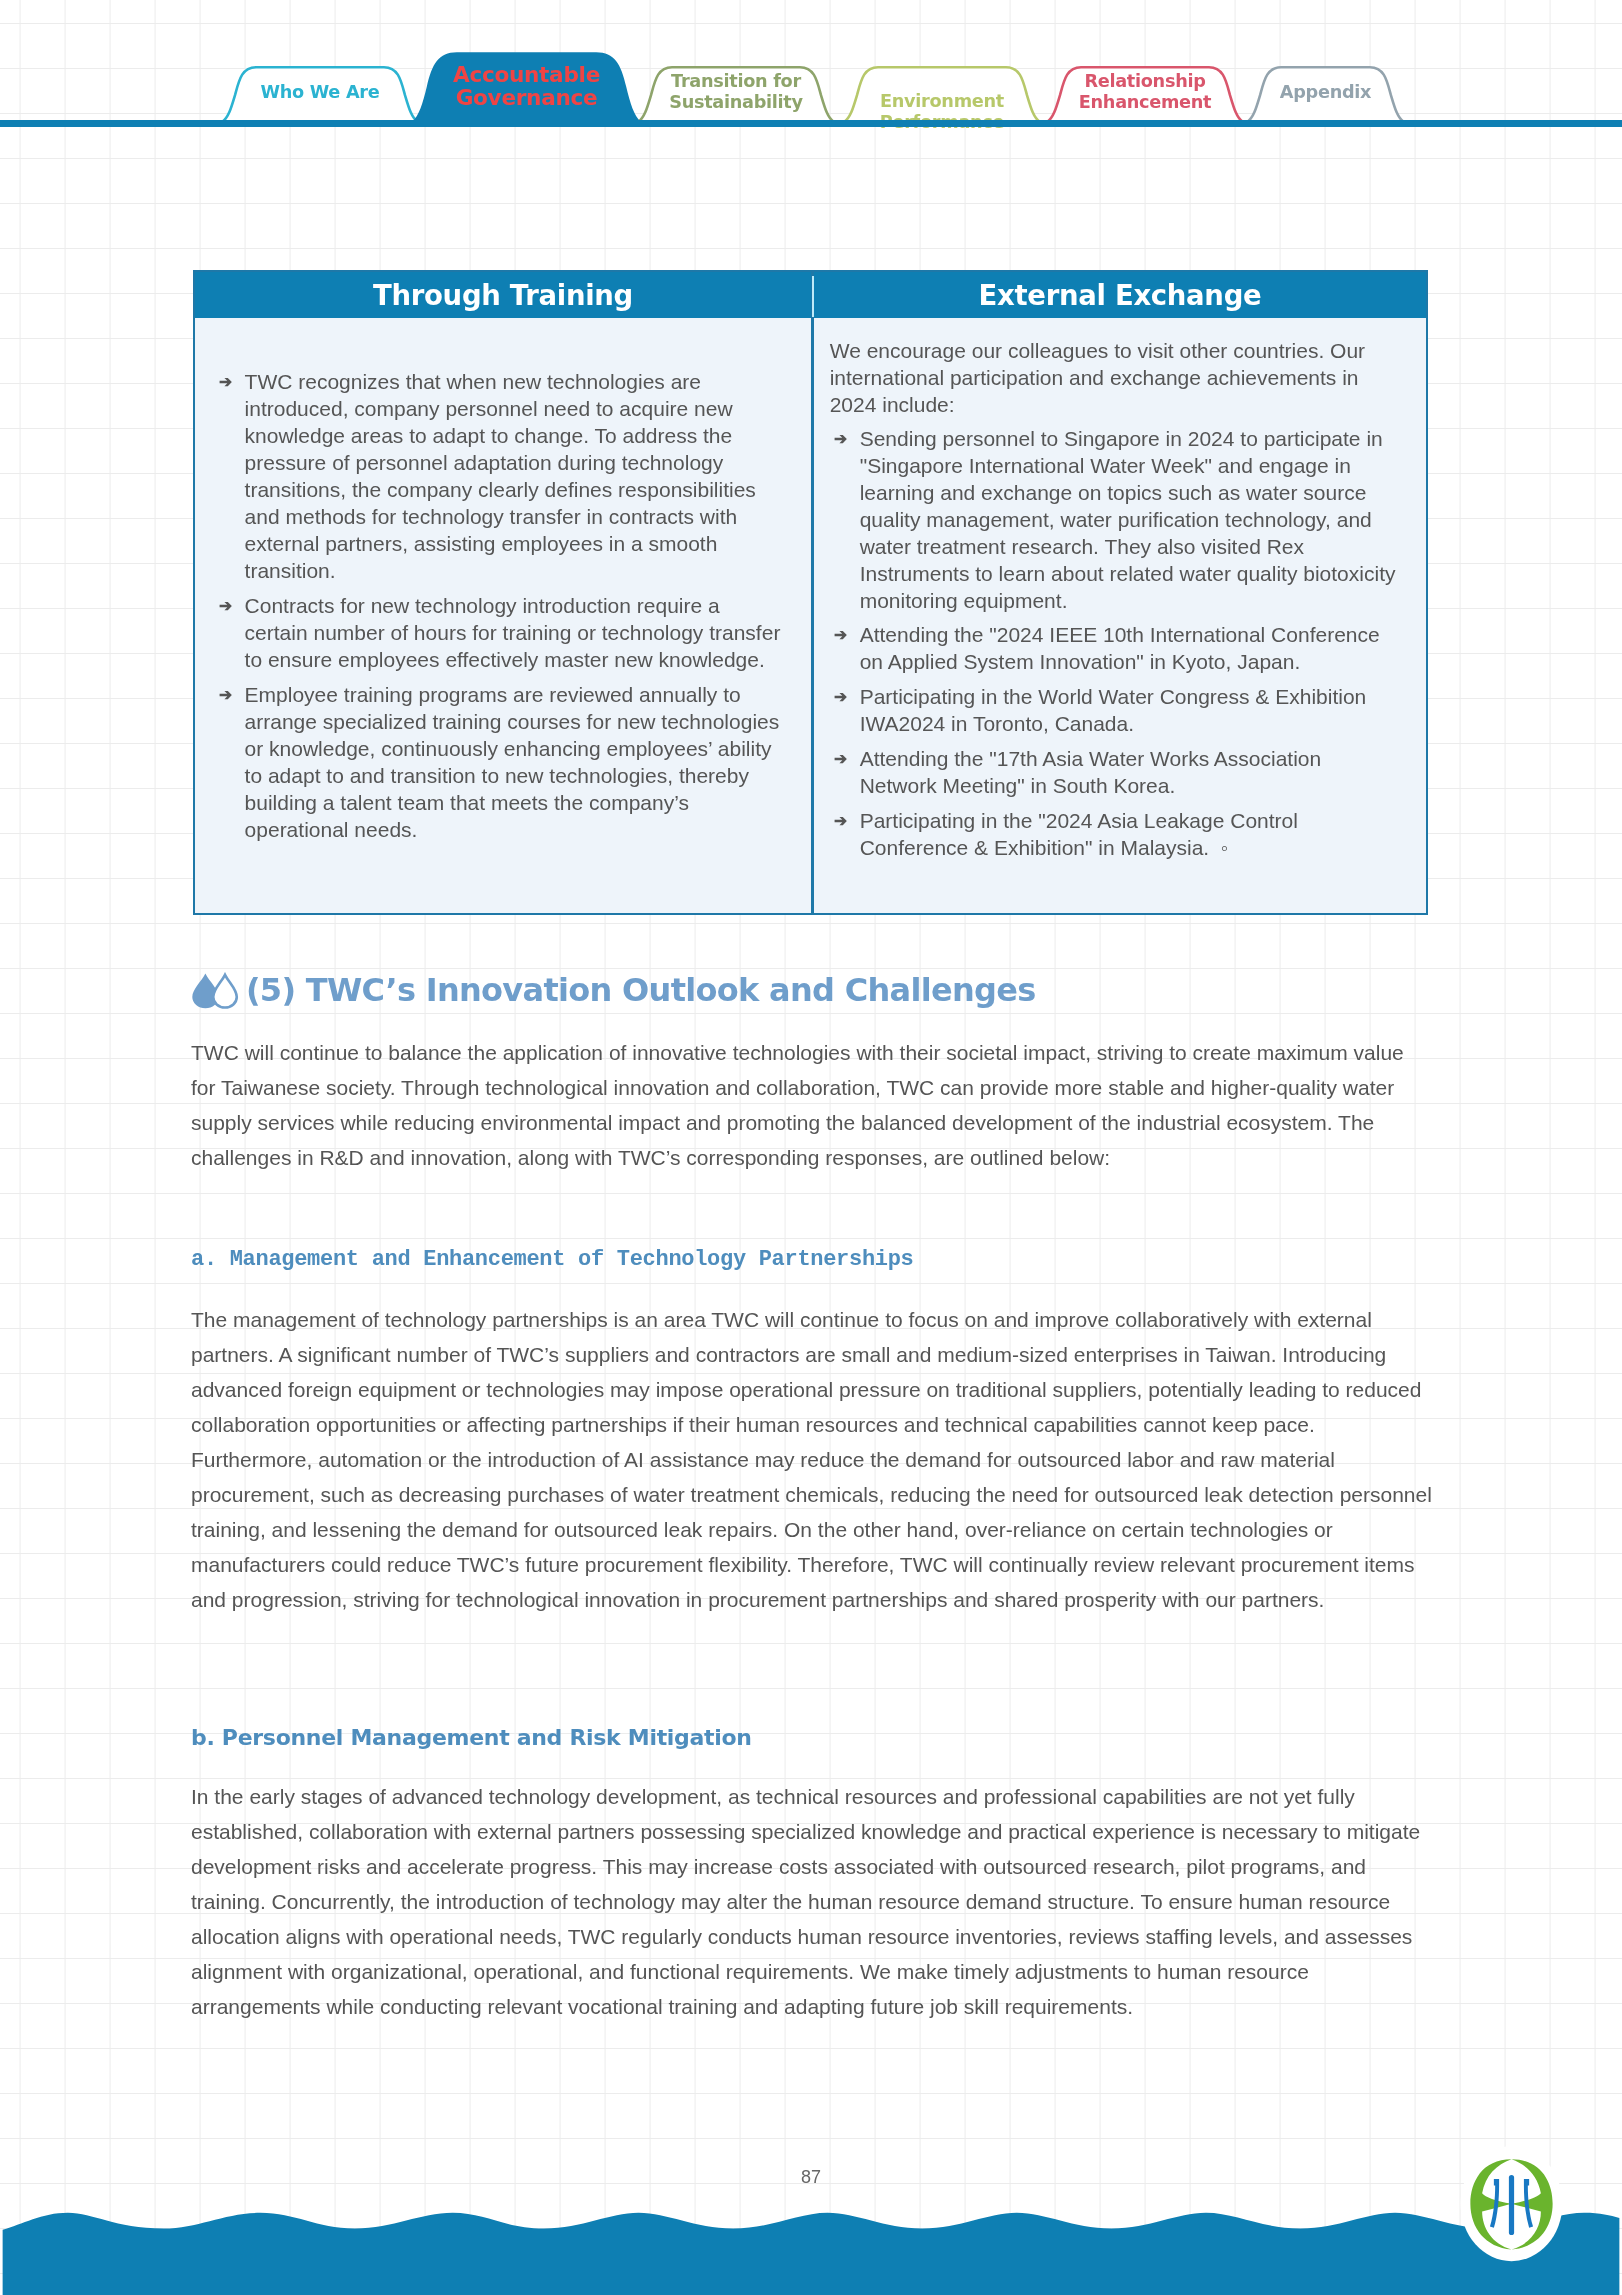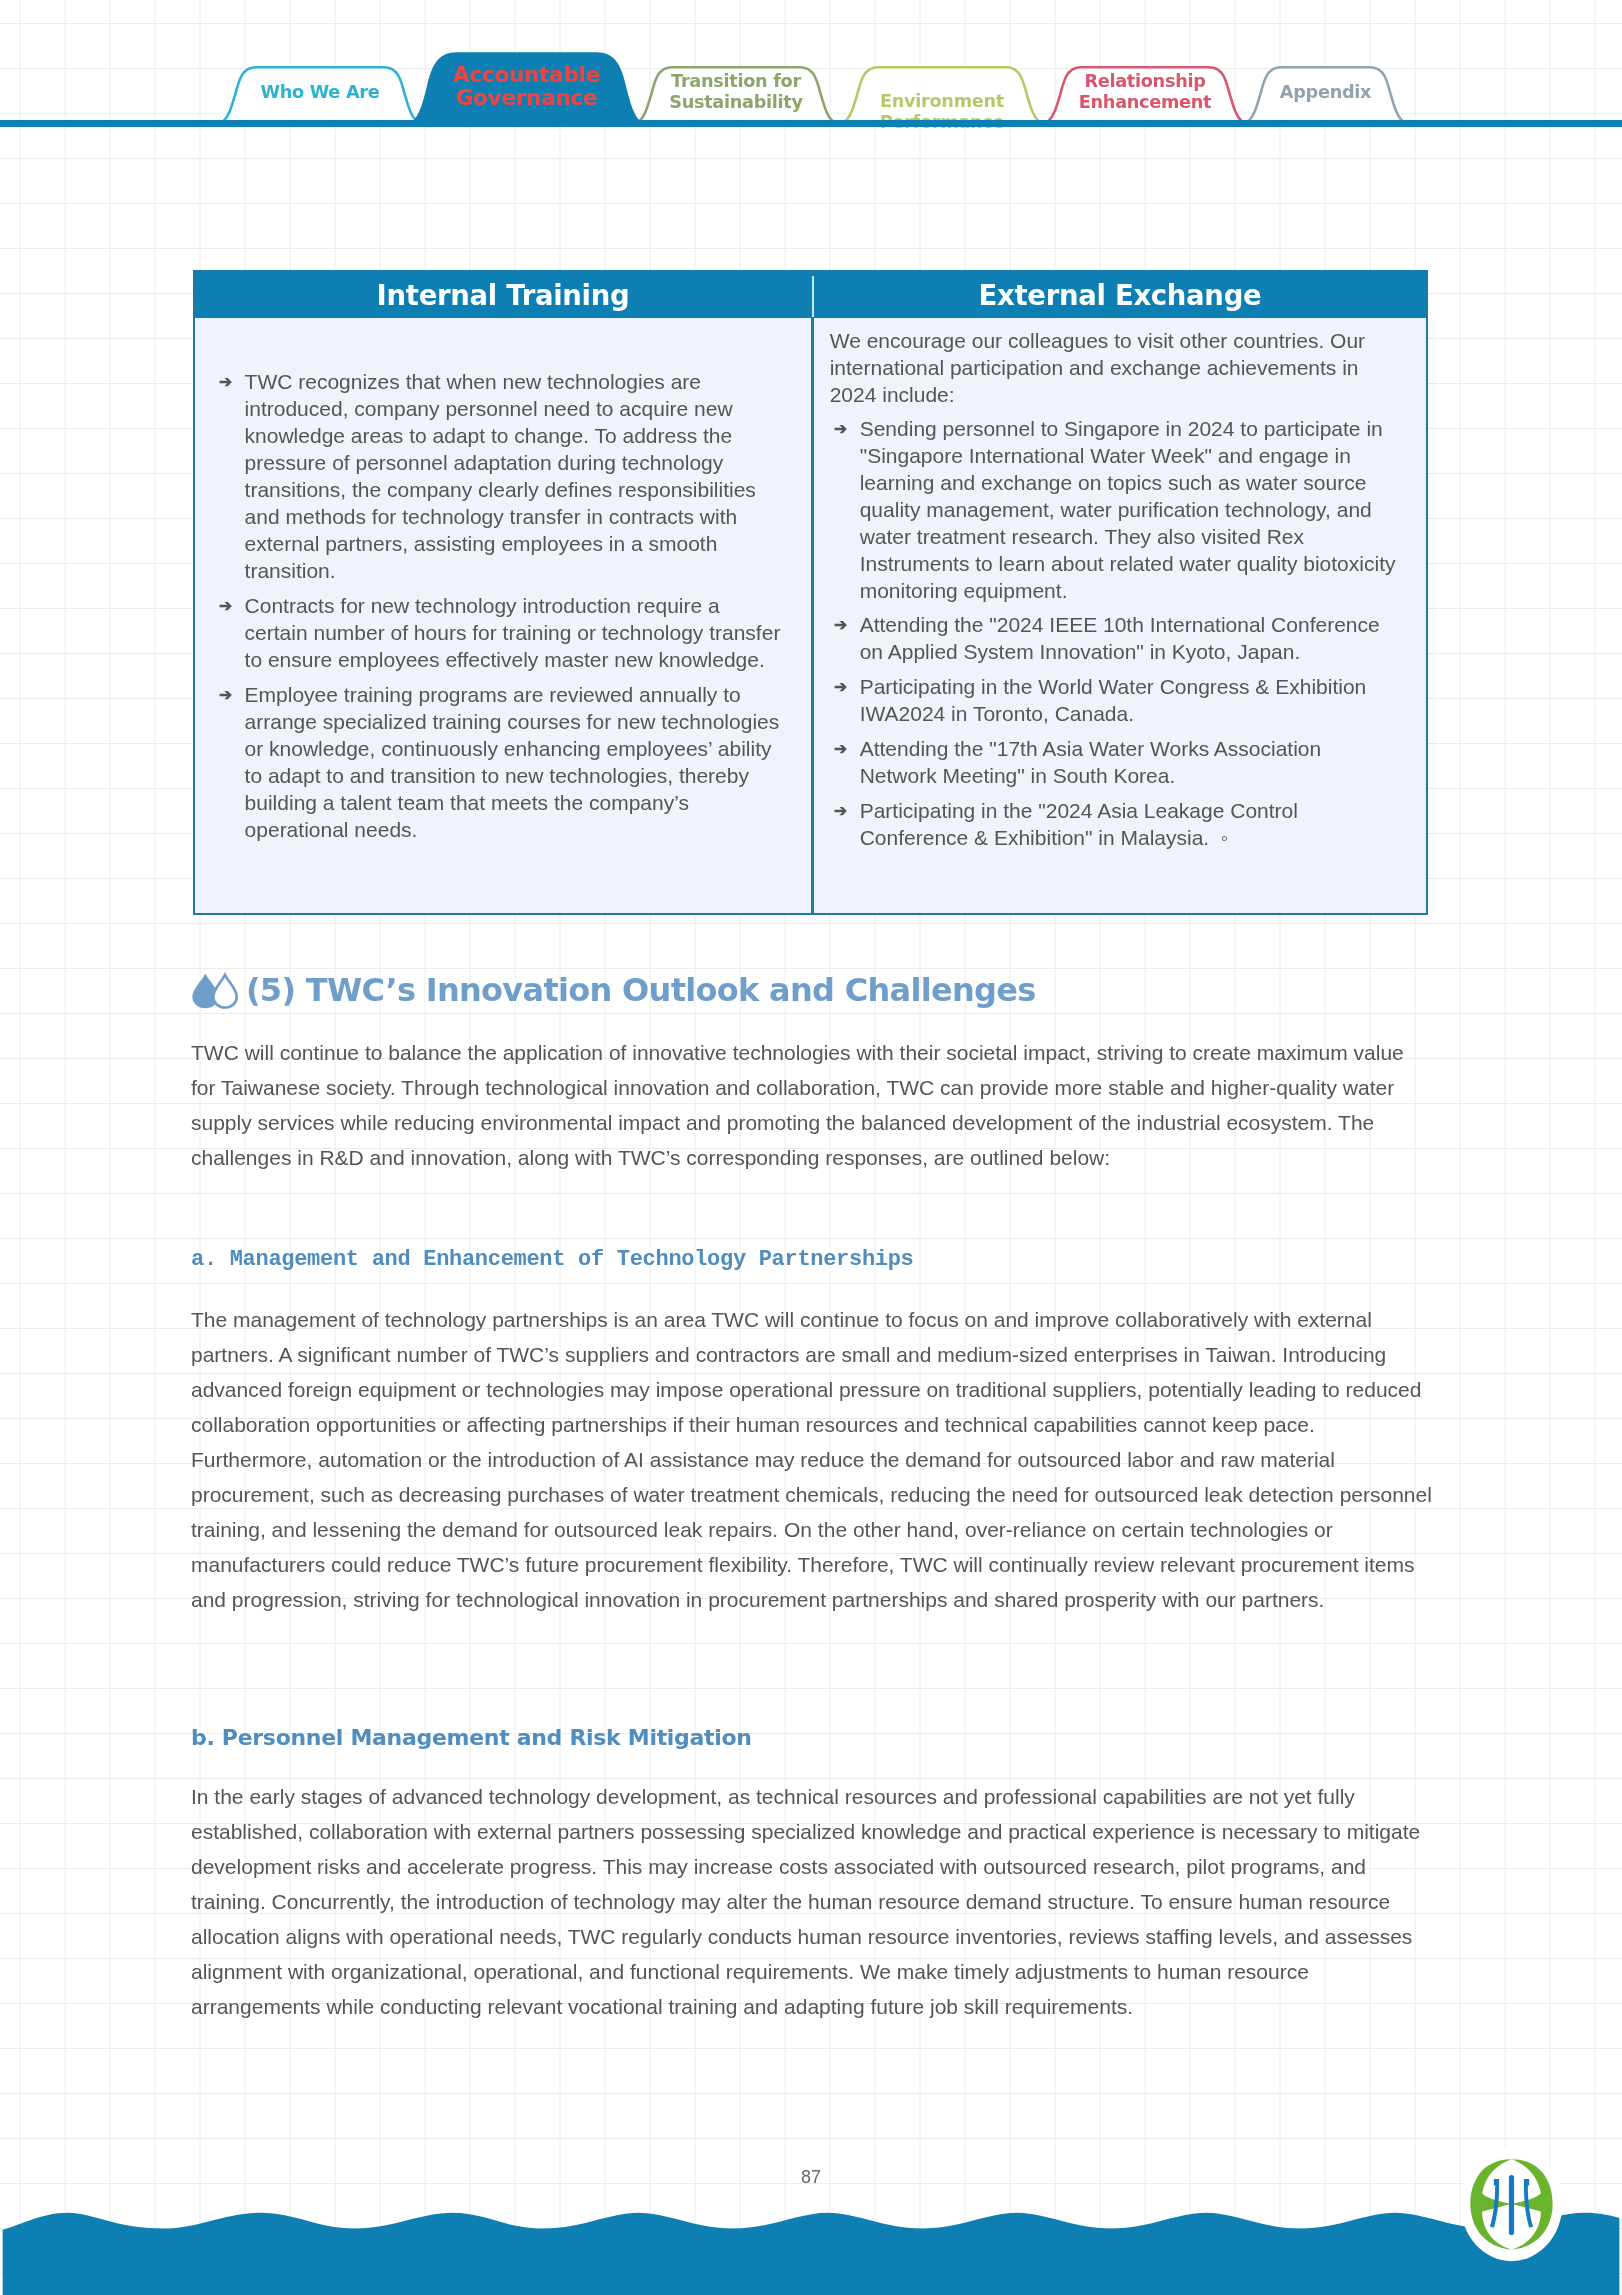--- a/index.html
+++ b/index.html
@@ -39,21 +39,21 @@
   .grid-table .col.right { left: 619px; right: 0; }
   .grid-table .divider { position: absolute; left: 616px; top: 0; bottom: 0; width: 2.6px; background: #1e78a8; }
   .grid-table .divider-top { position: absolute; left: 617px; top: 3.9px; height: 41px; width: 2px; background: #bfeaf8; }
   .col-head {
     height: 46px; background: #0e7fb3; color: #ffffff;
     font-family: "DejaVu Sans", sans-serif; font-weight: bold;
     font-size: 27.5px; line-height: 46px; text-align: center; letter-spacing: -0.3px;
   }
   .col-body { padding: 0 26px 0 19.6px; font-family: "Liberation Sans", sans-serif; font-size: 21px; line-height: 27px; color: #555; }
   .col.left .col-body { padding-top: 50px; }
-  .col.right .col-body { padding-top: 9px; padding-left: 15.7px; }
+  .col.right .col-body { padding-top: 19px; padding-left: 15.7px; }
   .col-body p { margin: 0 0 6.5px 0; }
   .bul { position: relative; padding-left: 30px; margin: 0 0 7.9px 0; }
   .bul .arrow {
     position: absolute; left: 0; top: 0; width: 22px; text-align: center;
     font-size: 15.7px; color: #555; font-weight: bold;
   }
 
   
   .sec-title {
     position: absolute; left: 191px; top: 963px; height: 46px; display: flex; align-items: flex-end;
@@ -139,21 +139,21 @@
     <div class="lbl" style="top:19.6px; color:#93a3ad;">
       <span>Appendix</span>
     </div>
   </div>
 
   <div class="rule"></div>
 </div>
 
 <div class="grid-table">
   <div class="col left">
-    <div class="col-head">Internal Training</div>
+    <div class="col-head">Through Training</div>
     <div class="col-body">
       <div class="bul">
         <span class="arrow">➔</span>
         <span>TWC recognizes that when new technologies are introduced, company personnel need to acquire new knowledge areas to adapt to change. To address the pressure of personnel adaptation during technology transitions, the company clearly defines responsibilities and methods for technology transfer in contracts with external partners, assisting employees in a smooth transition.</span>
       </div>
       <div class="bul">
         <span class="arrow">➔</span>
         <span>Contracts for new technology introduction require a certain number of hours for training or technology transfer to ensure employees effectively master new knowledge.</span>
       </div>
       <div class="bul">

